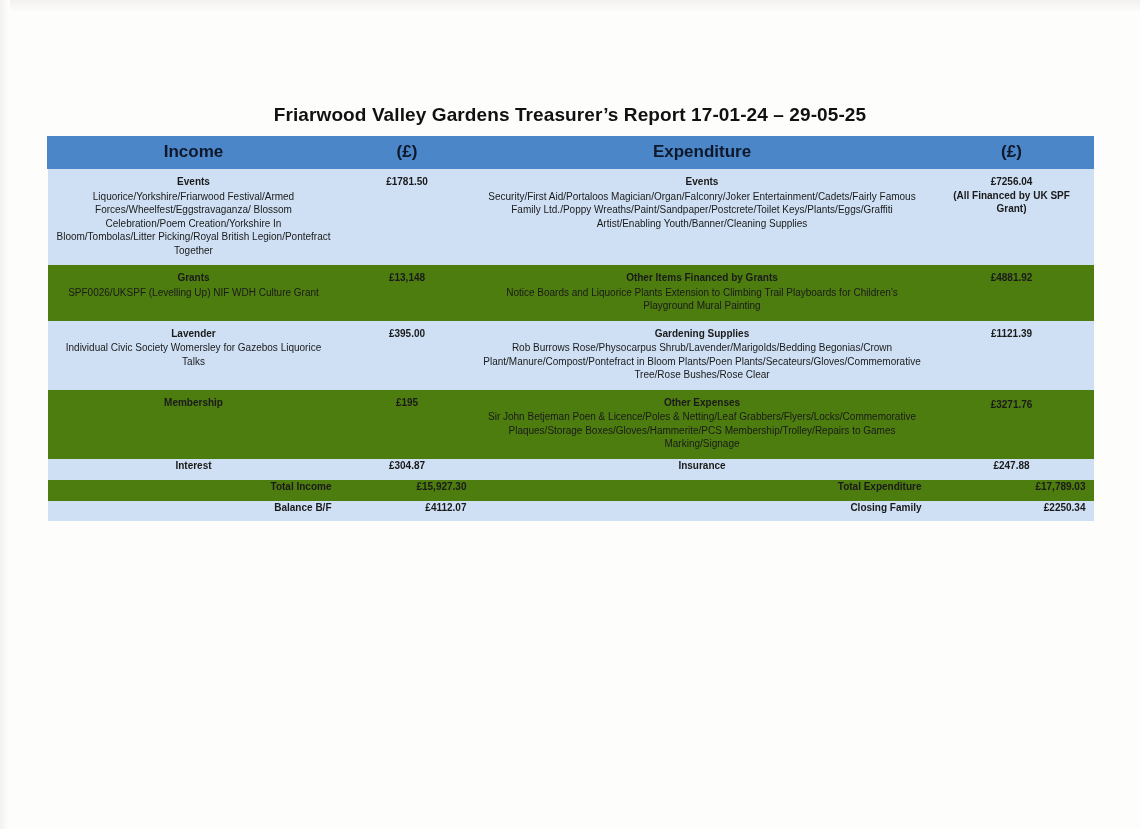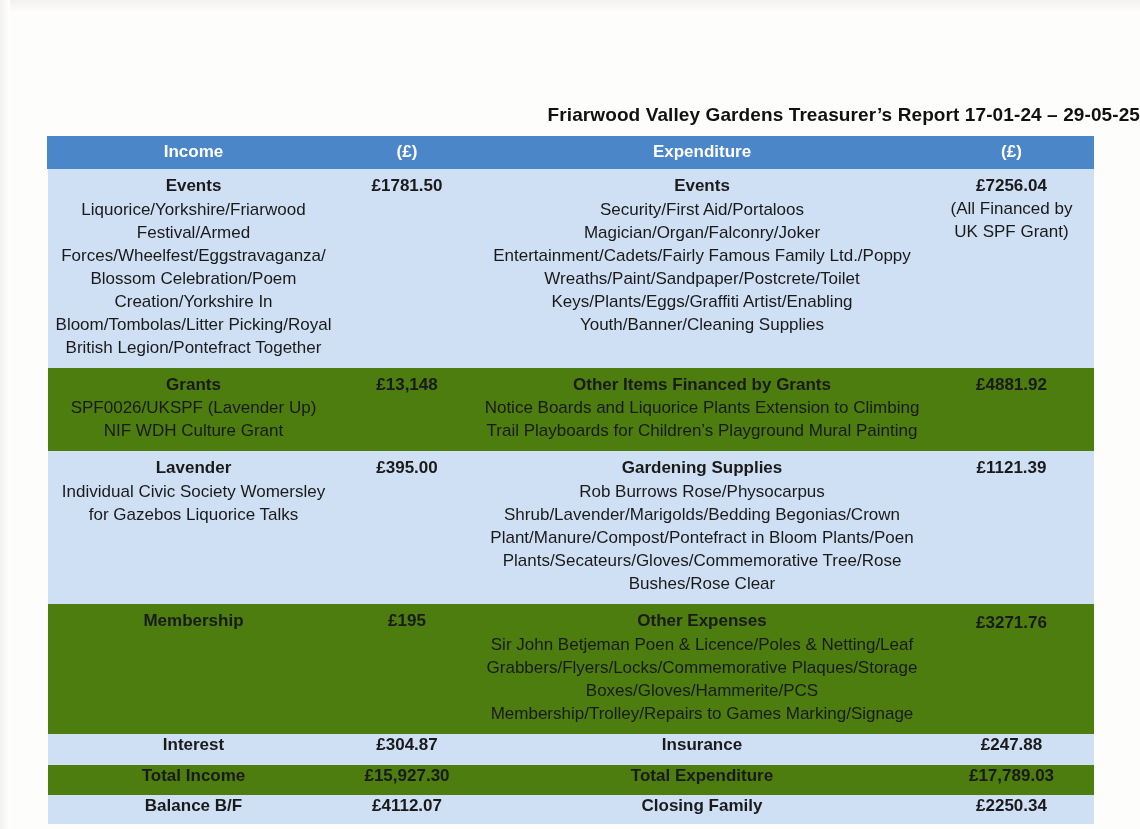--- a/index.html
+++ b/index.html
@@ -30,82 +30,82 @@
   .scan-edge-left {
     position: absolute;
     top: 0; left: 0; bottom: 0; width: 10px;
     background: linear-gradient(to right, #f3f2f0, #ffffff);
   }
   .doc-title {
     position: absolute;
     top: 104px;
     left: 0;
     width: 1140px;
-    text-align: right;
+    text-align: center;
     font-size: 19px;
     font-weight: bold;
     color: #111;
     letter-spacing: 0.1px;
   }
   table.report {
     position: absolute;
     top: 136px;
     left: 47px;
     width: 1046px;
     border-collapse: collapse;
     table-layout: fixed;
   }
   table.report col.c1 { width: 292px; }
   table.report col.c2 { width: 135px; }
   table.report col.c3 { width: 455px; }
   table.report col.c4 { width: 164px; }
 
   table.report th {
     background: #4a86c8;
-    color: #ffffff;
+    color: #0f172a;
     font-size: 17px;
     font-weight: bold;
     text-align: center;
     padding: 5px 4px 6px 4px;
     border: 1px solid #4a86c8;
   }
   table.report td {
     vertical-align: top;
     text-align: center;
-    font-size: 17px;
+    font-size: 10px;
     line-height: 1.35;
     padding: 6px 8px 8px 8px;
     border: none;
   }
   tr.band-shade td { background: #cfe0f4; }
   tr.band-plain td { background: #4d7c0f; }
 
   td.cell-amount {
     font-weight: bold;
     font-size: 12.5px;
     padding-top: 8px;
   }
   td.cell-amount .sub {
-    font-weight: normal;
+    font-weight: bold;
     display: block;
   }
   .cat-title {
     font-weight: bold;
     display: block;
     margin-bottom: 1px;
   }
   .cat-lines {
     display: block;
   }
   tr.tot td, tr.small td {
     padding-top: 0;
     padding-bottom: 7px;
   }
   tr.small td { font-weight: bold; }
-  tr.tot td { font-weight: bold; }
+  tr.tot td { font-weight: bold; text-align: right; }
   .amt-offset { display:block; padding-top: 2px; }
 </style>
 </head>
 <body>
 
 <div class="page">
   <div class="scan-edge-top"></div>
   <div class="scan-edge-left"></div>
 
   <div class="doc-title">Friarwood Valley Gardens Treasurer’s Report 17-01-24 – 29-05-25</div>
@@ -139,21 +139,21 @@
         </td>
         <td class="cell-amount">
           <span>£7256.04</span>
           <span class="sub">(All Financed by UK SPF Grant)</span>
         </td>
       </tr>
 
       <tr class="band-plain">
         <td>
           <span class="cat-title">Grants</span>
-          <span class="cat-lines">SPF0026/UKSPF (Lavender Up) NIF WDH Culture Grant</span>
+          <span class="cat-lines">SPF0026/UKSPF (Levelling Up) NIF WDH Culture Grant</span>
         </td>
         <td class="cell-amount">£13,148</td>
         <td>
           <span class="cat-title">Other Items Financed by Grants</span>
           <span class="cat-lines">Notice Boards and Liquorice Plants Extension to Climbing Trail Playboards for Children’s Playground Mural Painting</span>
         </td>
         <td class="cell-amount">£4881.92</td>
       </tr>
 
       <tr class="band-shade">

